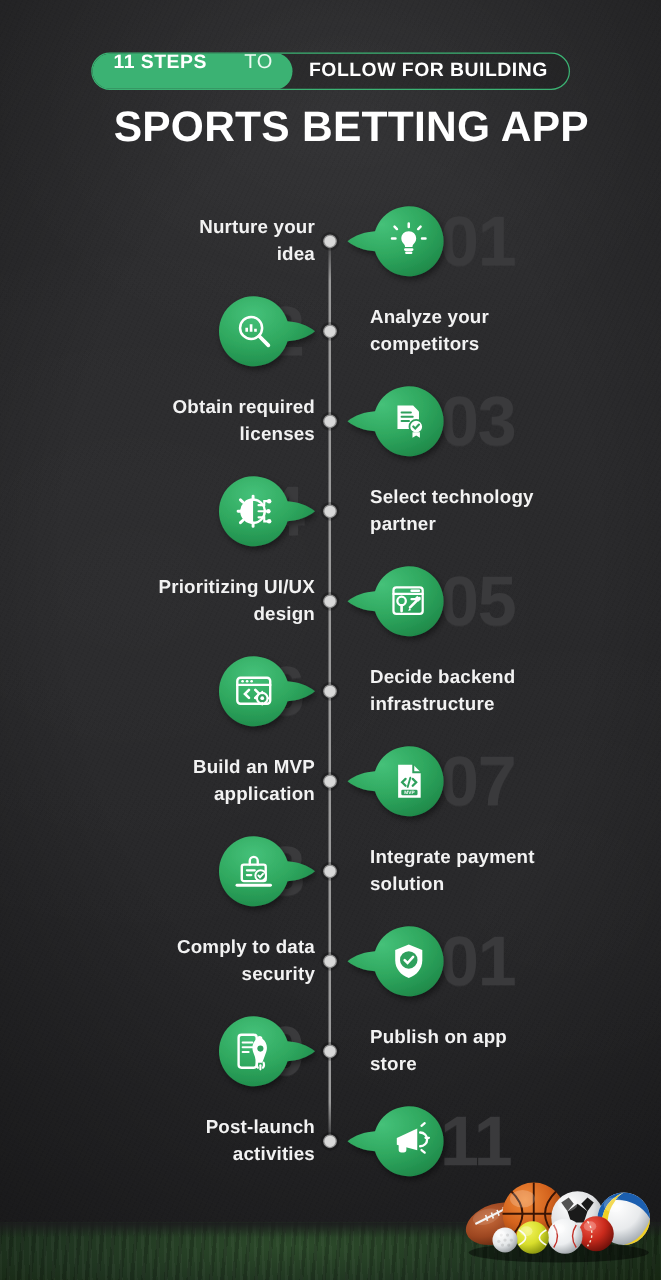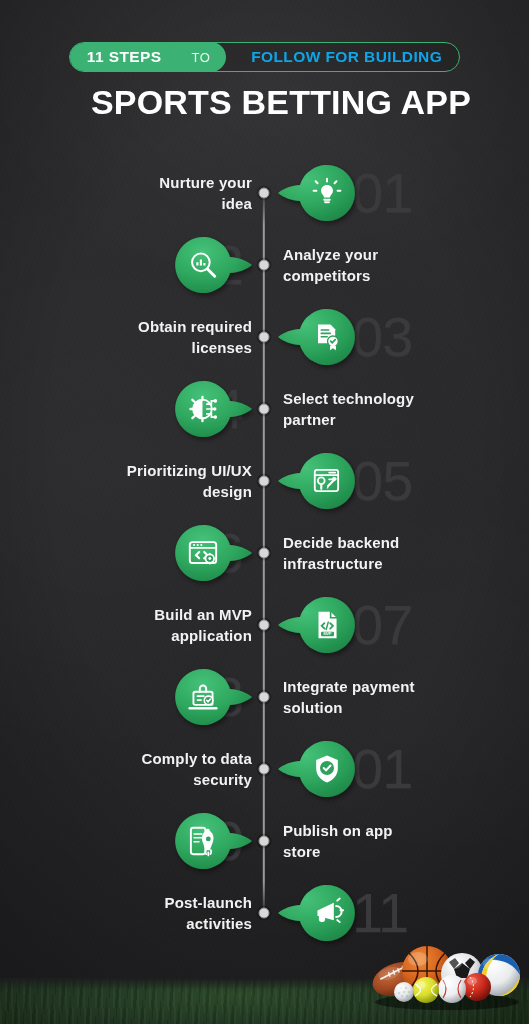--- a/index.html
+++ b/index.html
@@ -39,37 +39,37 @@
     display:inline-flex; align-items:stretch;
     margin-top:42px;
     height:30px;
     border:1.6px solid #3bb273;
     border-radius:16px;
     overflow:hidden;
     background:rgba(0,0,0,.12);
   }
   .kicker-pill {
     background:#3bb273;
-    display:flex; align-items:center; gap:6px;
+    display:flex; align-items:flex-start; gap:6px;
     padding:0 16px 0 18px;
     border-radius:16px;
     margin:-1px 0 -1px -1px;
   }
   .kicker-strong {
     color:#ffffff; font-weight:bold; font-size:15.5px;
     letter-spacing:.4px; line-height:1; white-space:nowrap;
   }
   .kicker-to {
-    color:#eafaf1; font-weight:normal; font-size:13px;
+    color:#eafaf1; font-weight:normal; font-size:16px;
     letter-spacing:.4px; line-height:1;margin-left:24px;
   }
   .kicker-rest {
     display:flex; align-items:center;
-    padding:0 17px 0 25px;
-    color:#0ea5e9; font-weight:bold; font-size:15.5px;
+    padding:0 17px 0 13px;
+    color:#ffffff; font-weight:bold; font-size:15.5px;
     letter-spacing:.4px; white-space:nowrap;
   }
   .title {
     margin-top:13px;
     color:#ffffff; font-weight:bold;
     font-size:34px; letter-spacing:.2px; line-height:1;
     white-space:nowrap;
     padding-left:33px;
   }
 
@@ -93,21 +93,21 @@
     background:#d8d8d8;
     border:1.5px solid #8d8d8d;
     transform:translate(-50%,-50%);
     box-shadow:0 0 0 2px rgba(0,0,0,.22);
     z-index:5;
   }
 
   
   .ghost-num {
     position:absolute; top:0;
-    font-size:56px; font-weight:normal; line-height:1;
+    font-size:56px; font-weight:bold; line-height:1;
     color:#3a3a3c;
     letter-spacing:-1px;
     transform:translateY(-50%);
     text-shadow:0 1px 0 rgba(255,255,255,.035);
     user-select:none;
     z-index:2;
   }
   .ghost-num.left  { right:286px; text-align:right; }
   .ghost-num.right { left:352px;  text-align:left;  }
 
@@ -134,21 +134,21 @@
   .label {
     position:absolute; top:0;
     font-size:15px; line-height:1.42;
     color:#f2f2f2;
     transform:translateY(-50%);
     z-index:5;
     font-weight:bold;
     letter-spacing:.15px;
   }
   .label.left  { right:277px; text-align:right; width:200px; }
-  .label.right { left:283px;  text-align:left;  width:210px; }
+  .label.right { left:296px;  text-align:left;  width:210px; }
 
   
   #grass {
     position:absolute; left:0; bottom:0; width:529px; height:46px;
     background:
       repeating-linear-gradient(88deg, rgba(255,255,255,.030) 0 2px, rgba(0,0,0,0) 2px 6px),
       repeating-linear-gradient(96deg, rgba(0,0,0,.16) 0 3px, rgba(0,0,0,0) 3px 9px),
       radial-gradient(ellipse 70% 130% at 45% 40%, #2c4a2a 0%, #1f3420 55%, #14230f 100%);
     z-index:6;
   }

